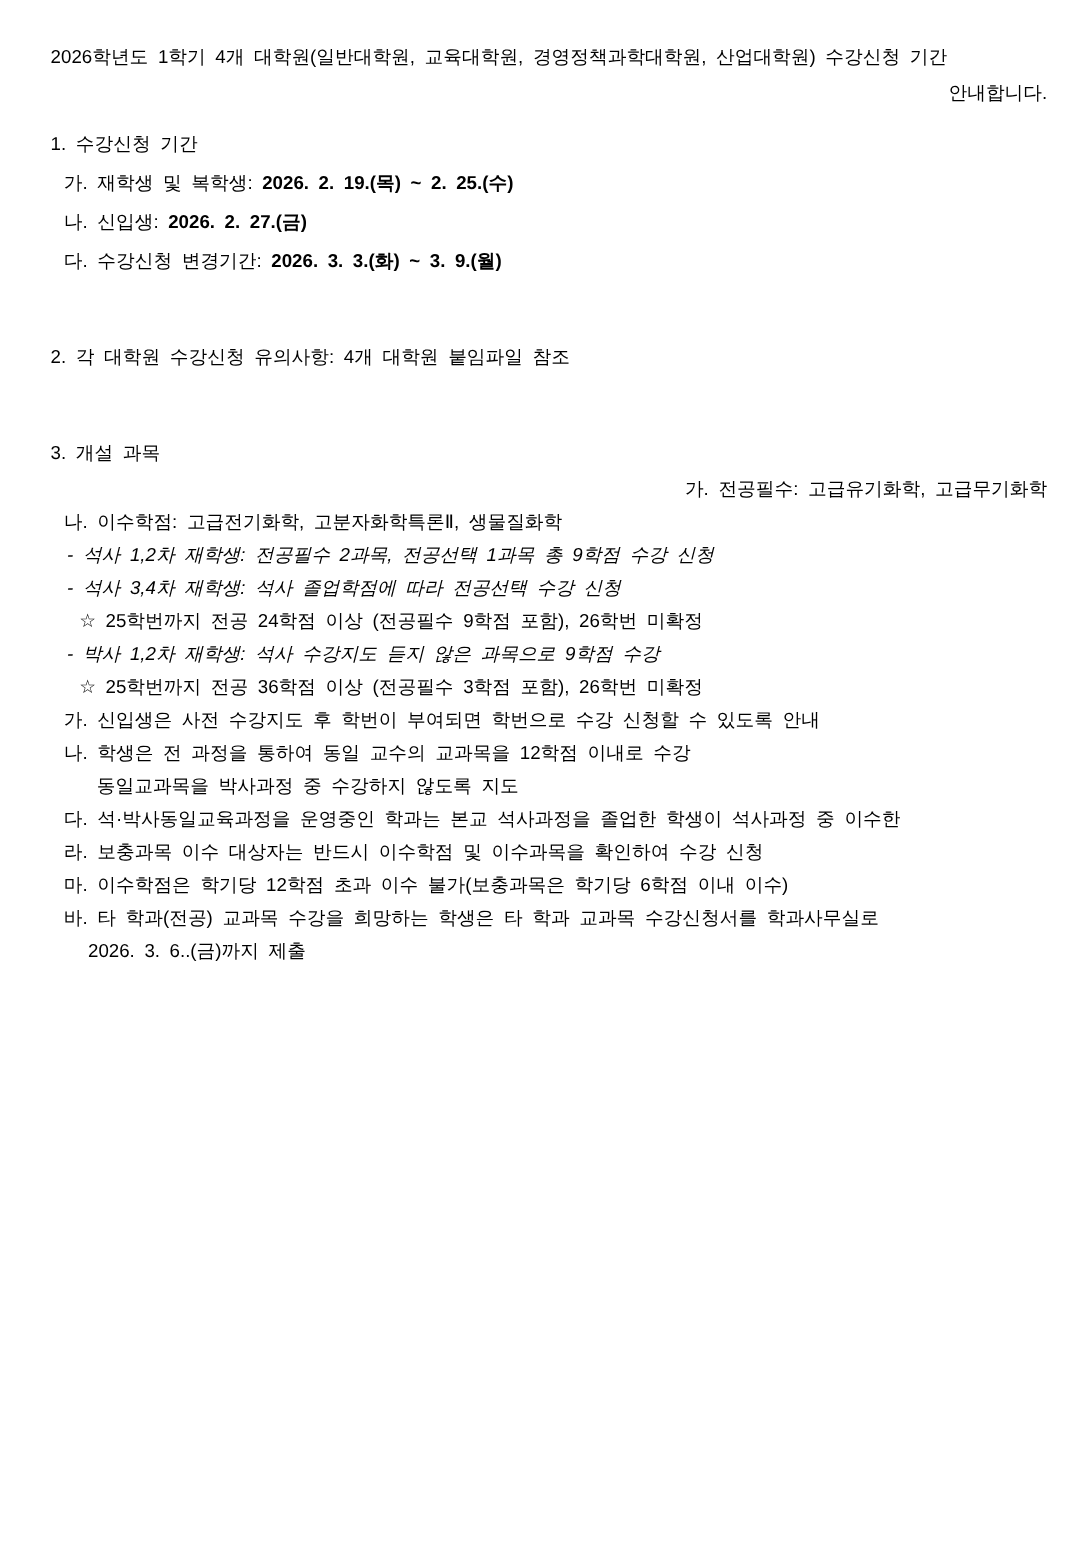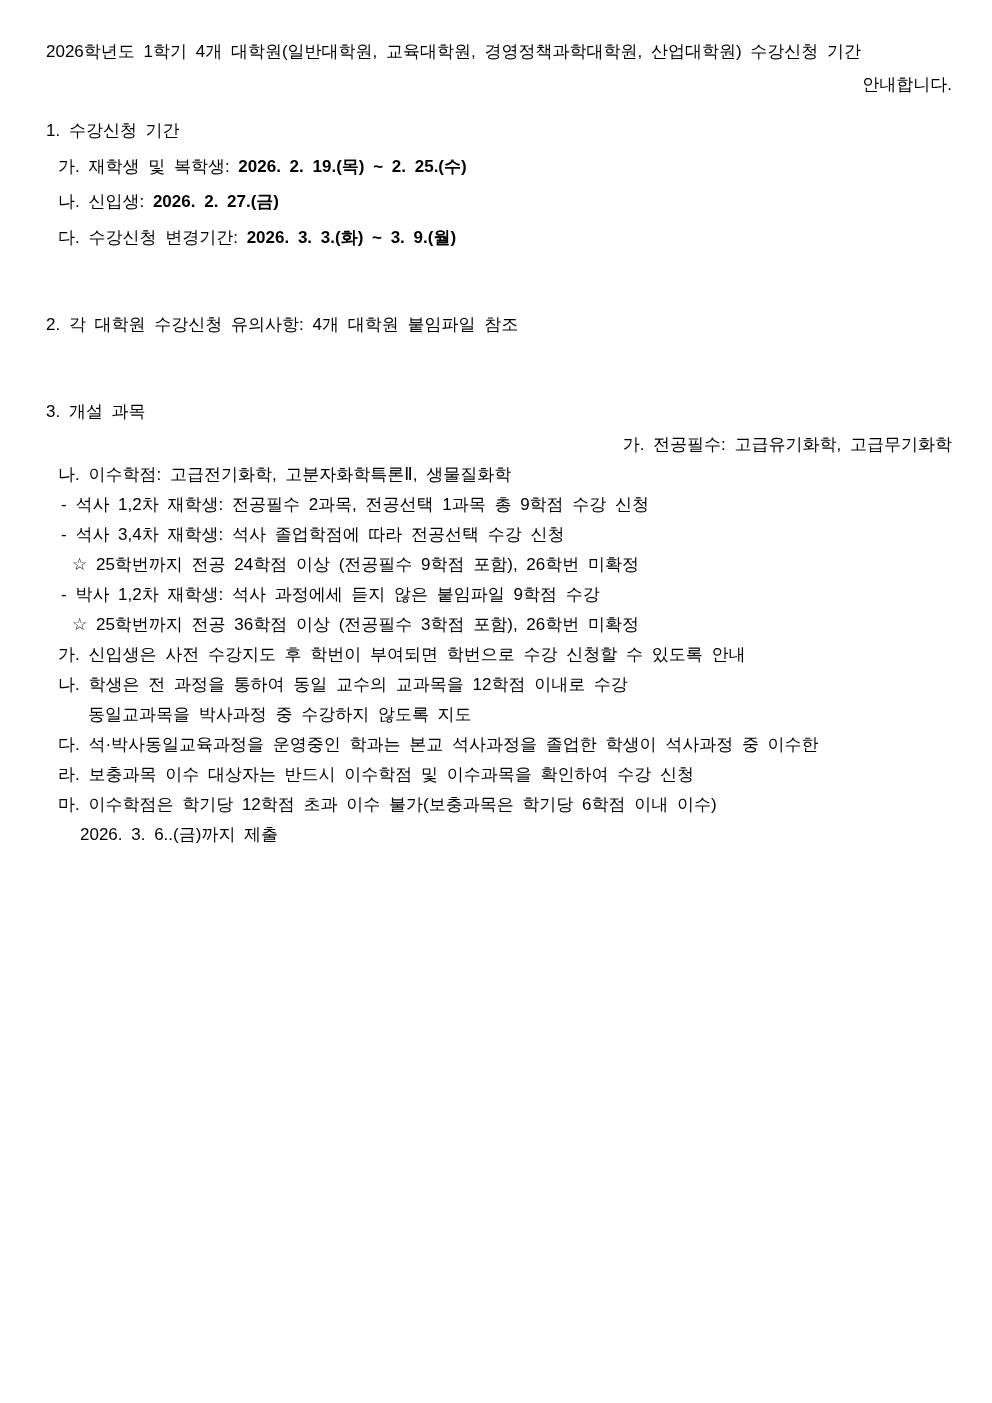--- a/index.html
+++ b/index.html
@@ -21,21 +21,21 @@
     word-spacing: 4px;
     letter-spacing: 0px;
   }
   .line {
     height: 30px;
     line-height: 30px;
     white-space: nowrap;
   }
   
   .sub  { padding-left: 12px; }
-  .dash { padding-left: 15px; }
+  .dash { padding-left: 15px; font-style: italic; }
   .star { padding-left: 26px; }
   .cont { padding-left: 42px; }
   .date { padding-left: 34px; }
   
   .mt3  { margin-top: 3px; text-align: right; }
   .mt6  { margin-top: 6px; }
   .mt5  { margin-top: 5px; }
   .mt24 { margin-top: 24px; }
   .mt25 { margin-top: 16px; }
   .mt38 { margin-top: 57px; }
@@ -61,24 +61,25 @@
   </div>
 
   <div class="line mt38">2. 각 대학원 수강신청 유의사항: 4개 대학원 붙임파일 참조</div>
 
   <div class="line mt38">3. 개설 과목</div>
   <div class="line sub mt3">가. 전공필수: 고급유기화학, 고급무기화학</div>
   <div class="line sub">나. 이수학점: 고급전기화학, 고분자화학특론Ⅱ, 생물질화학</div>
   <div class="line dash">- 석사 1,2차 재학생: 전공필수 2과목, 전공선택 1과목 총 9학점 수강 신청</div>
   <div class="line dash">- 석사 3,4차 재학생: 석사 졸업학점에 따라 전공선택 수강 신청</div>
   <div class="line star">☆ 25학번까지 전공 24학점 이상 (전공필수 9학점 포함), 26학번 미확정</div>
-  <div class="line dash">- 박사 1,2차 재학생: 석사 과정에세 듣지 않은 붙임파일 9학점 수강</div>
+  <div class="line dash">- 박사 1,2차 재학생: 석사 수강지도 듣지 않은 과목으로 9학점 수강</div>
   <div class="line star">☆ 25학번까지 전공 36학점 이상 (전공필수 3학점 포함), 26학번 미확정</div>
 
   <div class="line sub">가. 신입생은 사전 수강지도 후 학번이 부여되면 학번으로 수강 신청할 수 있도록 안내</div>
   <div class="line sub">나. 학생은 전 과정을 통하여 동일 교수의 교과목을 12학점 이내로 수강</div>
   <div class="line cont">동일교과목을 박사과정 중 수강하지 않도록 지도</div>
   <div class="line sub">다. 석·박사동일교육과정을 운영중인 학과는 본교 석사과정을 졸업한 학생이 석사과정 중 이수한</div>
   <div class="line sub">라. 보충과목 이수 대상자는 반드시 이수학점 및 이수과목을 확인하여 수강 신청</div>
   <div class="line sub">마. 이수학점은 학기당 12학점 초과 이수 불가(보충과목은 학기당 6학점 이내 이수)</div>
+  <div class="line sub">바. 타 학과(전공) 교과목 수강을 희망하는 학생은 타 학과 교과목 수강신청서를 학과사무실로</div>
   <div class="line date">2026. 3. 6..(금)까지 제출</div>
 
 </div>
 
 </body></html>

